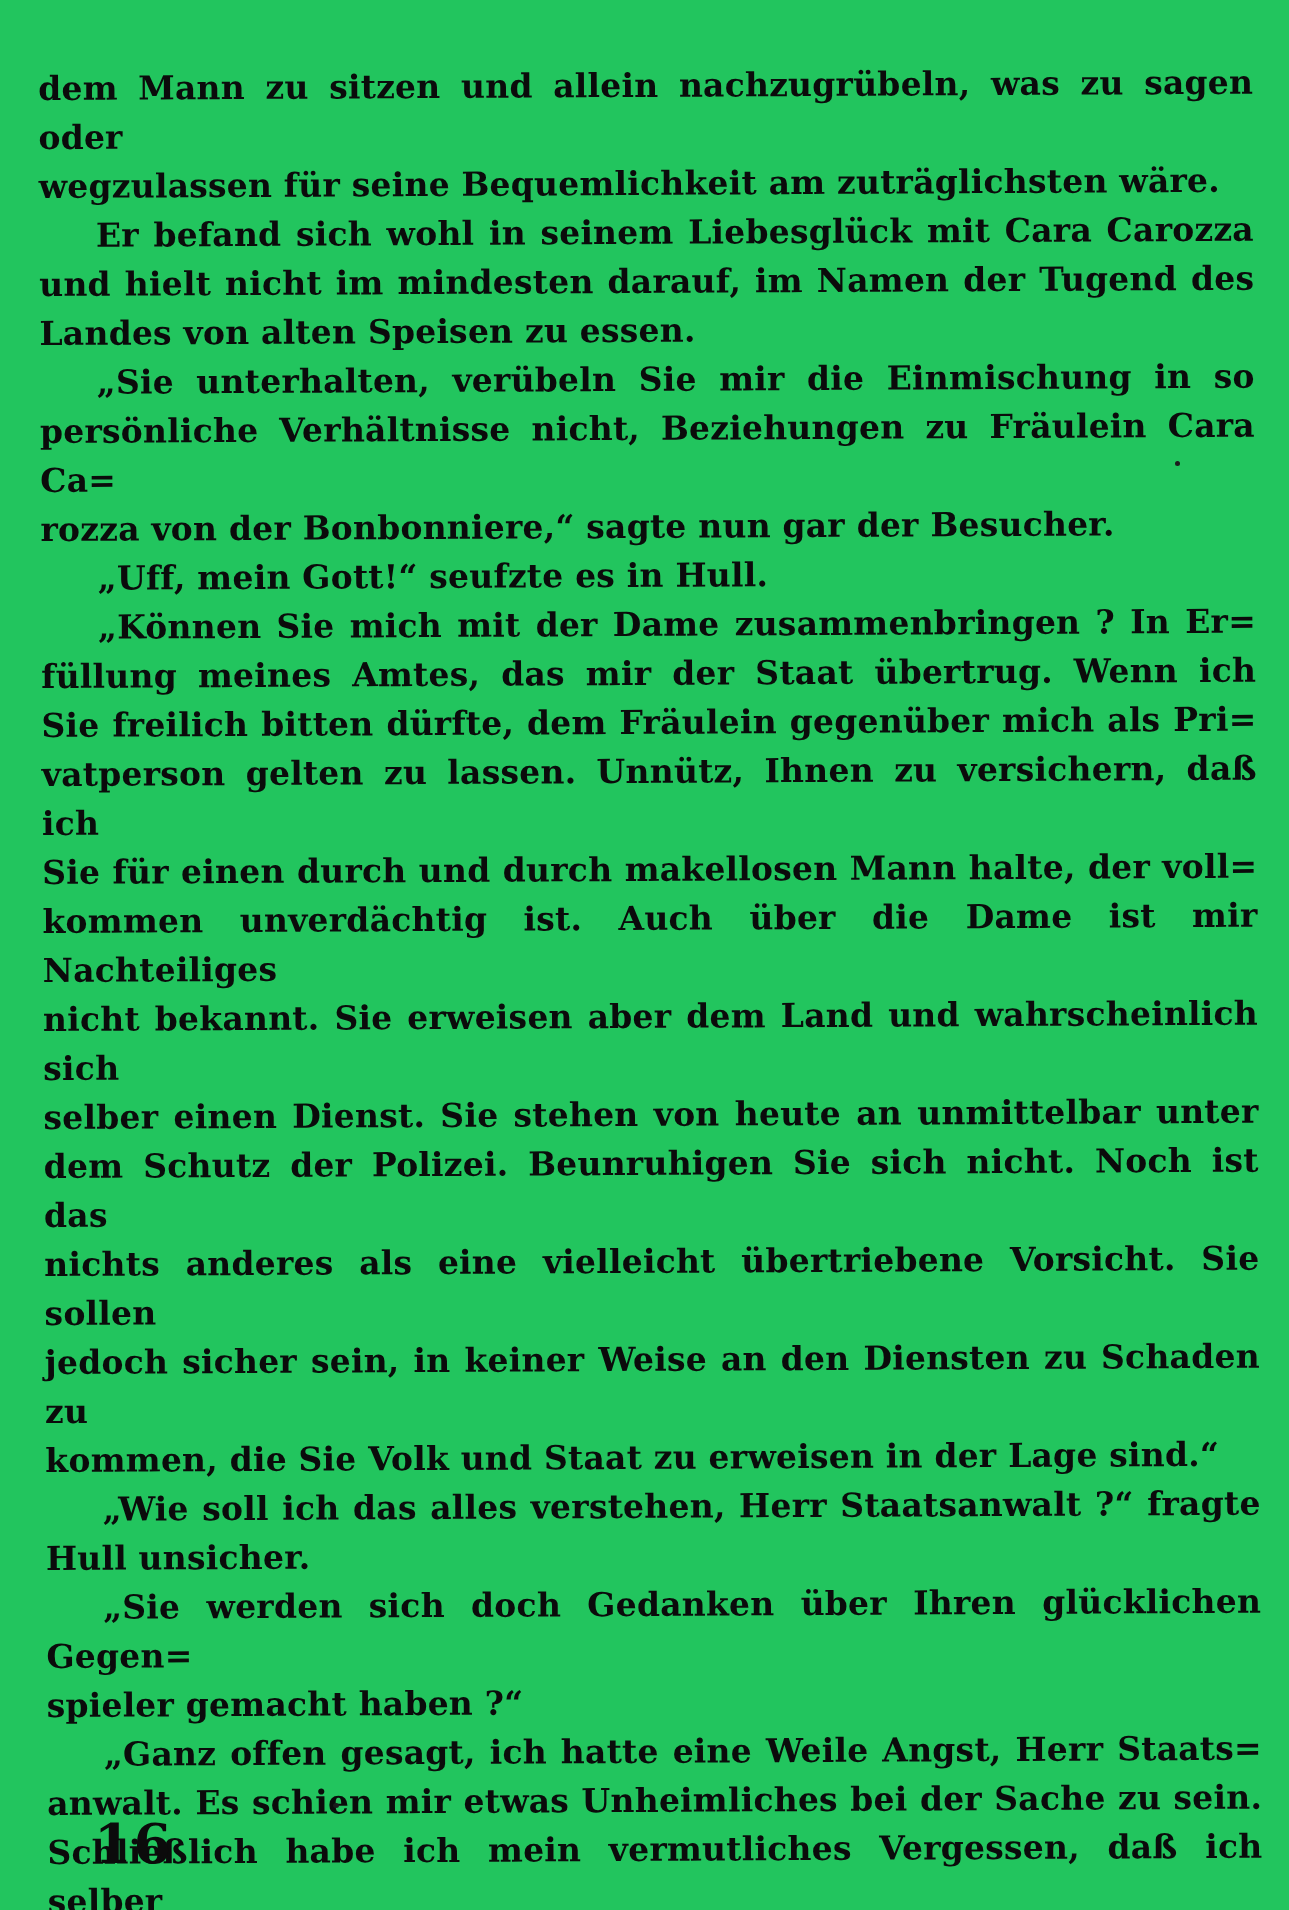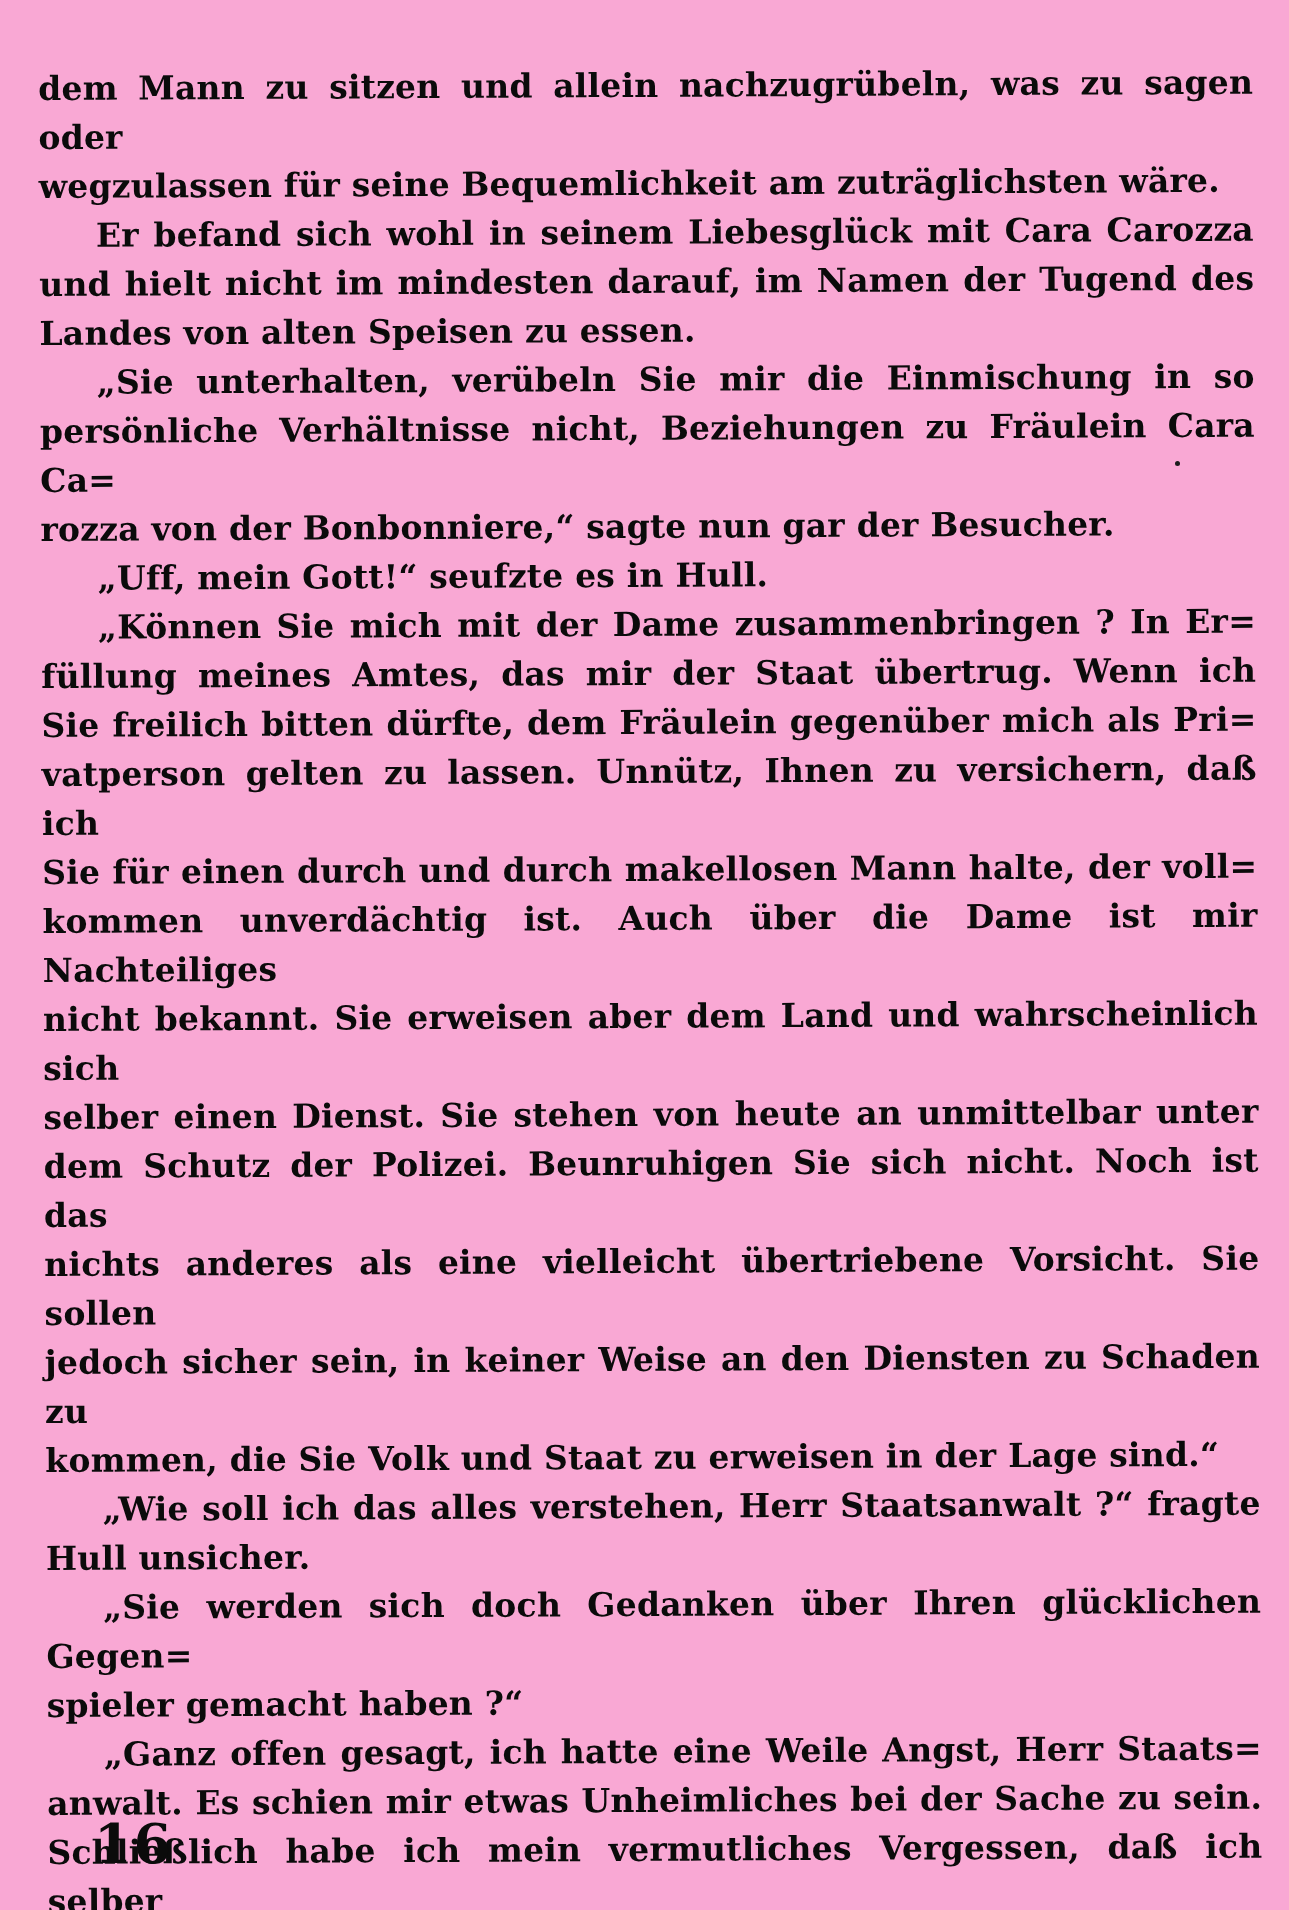--- a/index.html
+++ b/index.html
@@ -11,21 +11,21 @@
     width: 1289px;
     height: 1910px;
     font-family: "DejaVu Serif", "Liberation Serif", serif;
     color: #0b0b0b;
     overflow: hidden;
   }
   .page {
     position: relative;
     width: 1289px;
     height: 1910px;
-    background: #f9a8d4;
+    background: #22c55e;
     overflow: hidden;
   }
   .text-block {
     position: absolute;
     left: 38px;
     top: 64px;
     width: 1215px;
     transform: rotate(-0.3deg);
     transform-origin: left top;
   }

